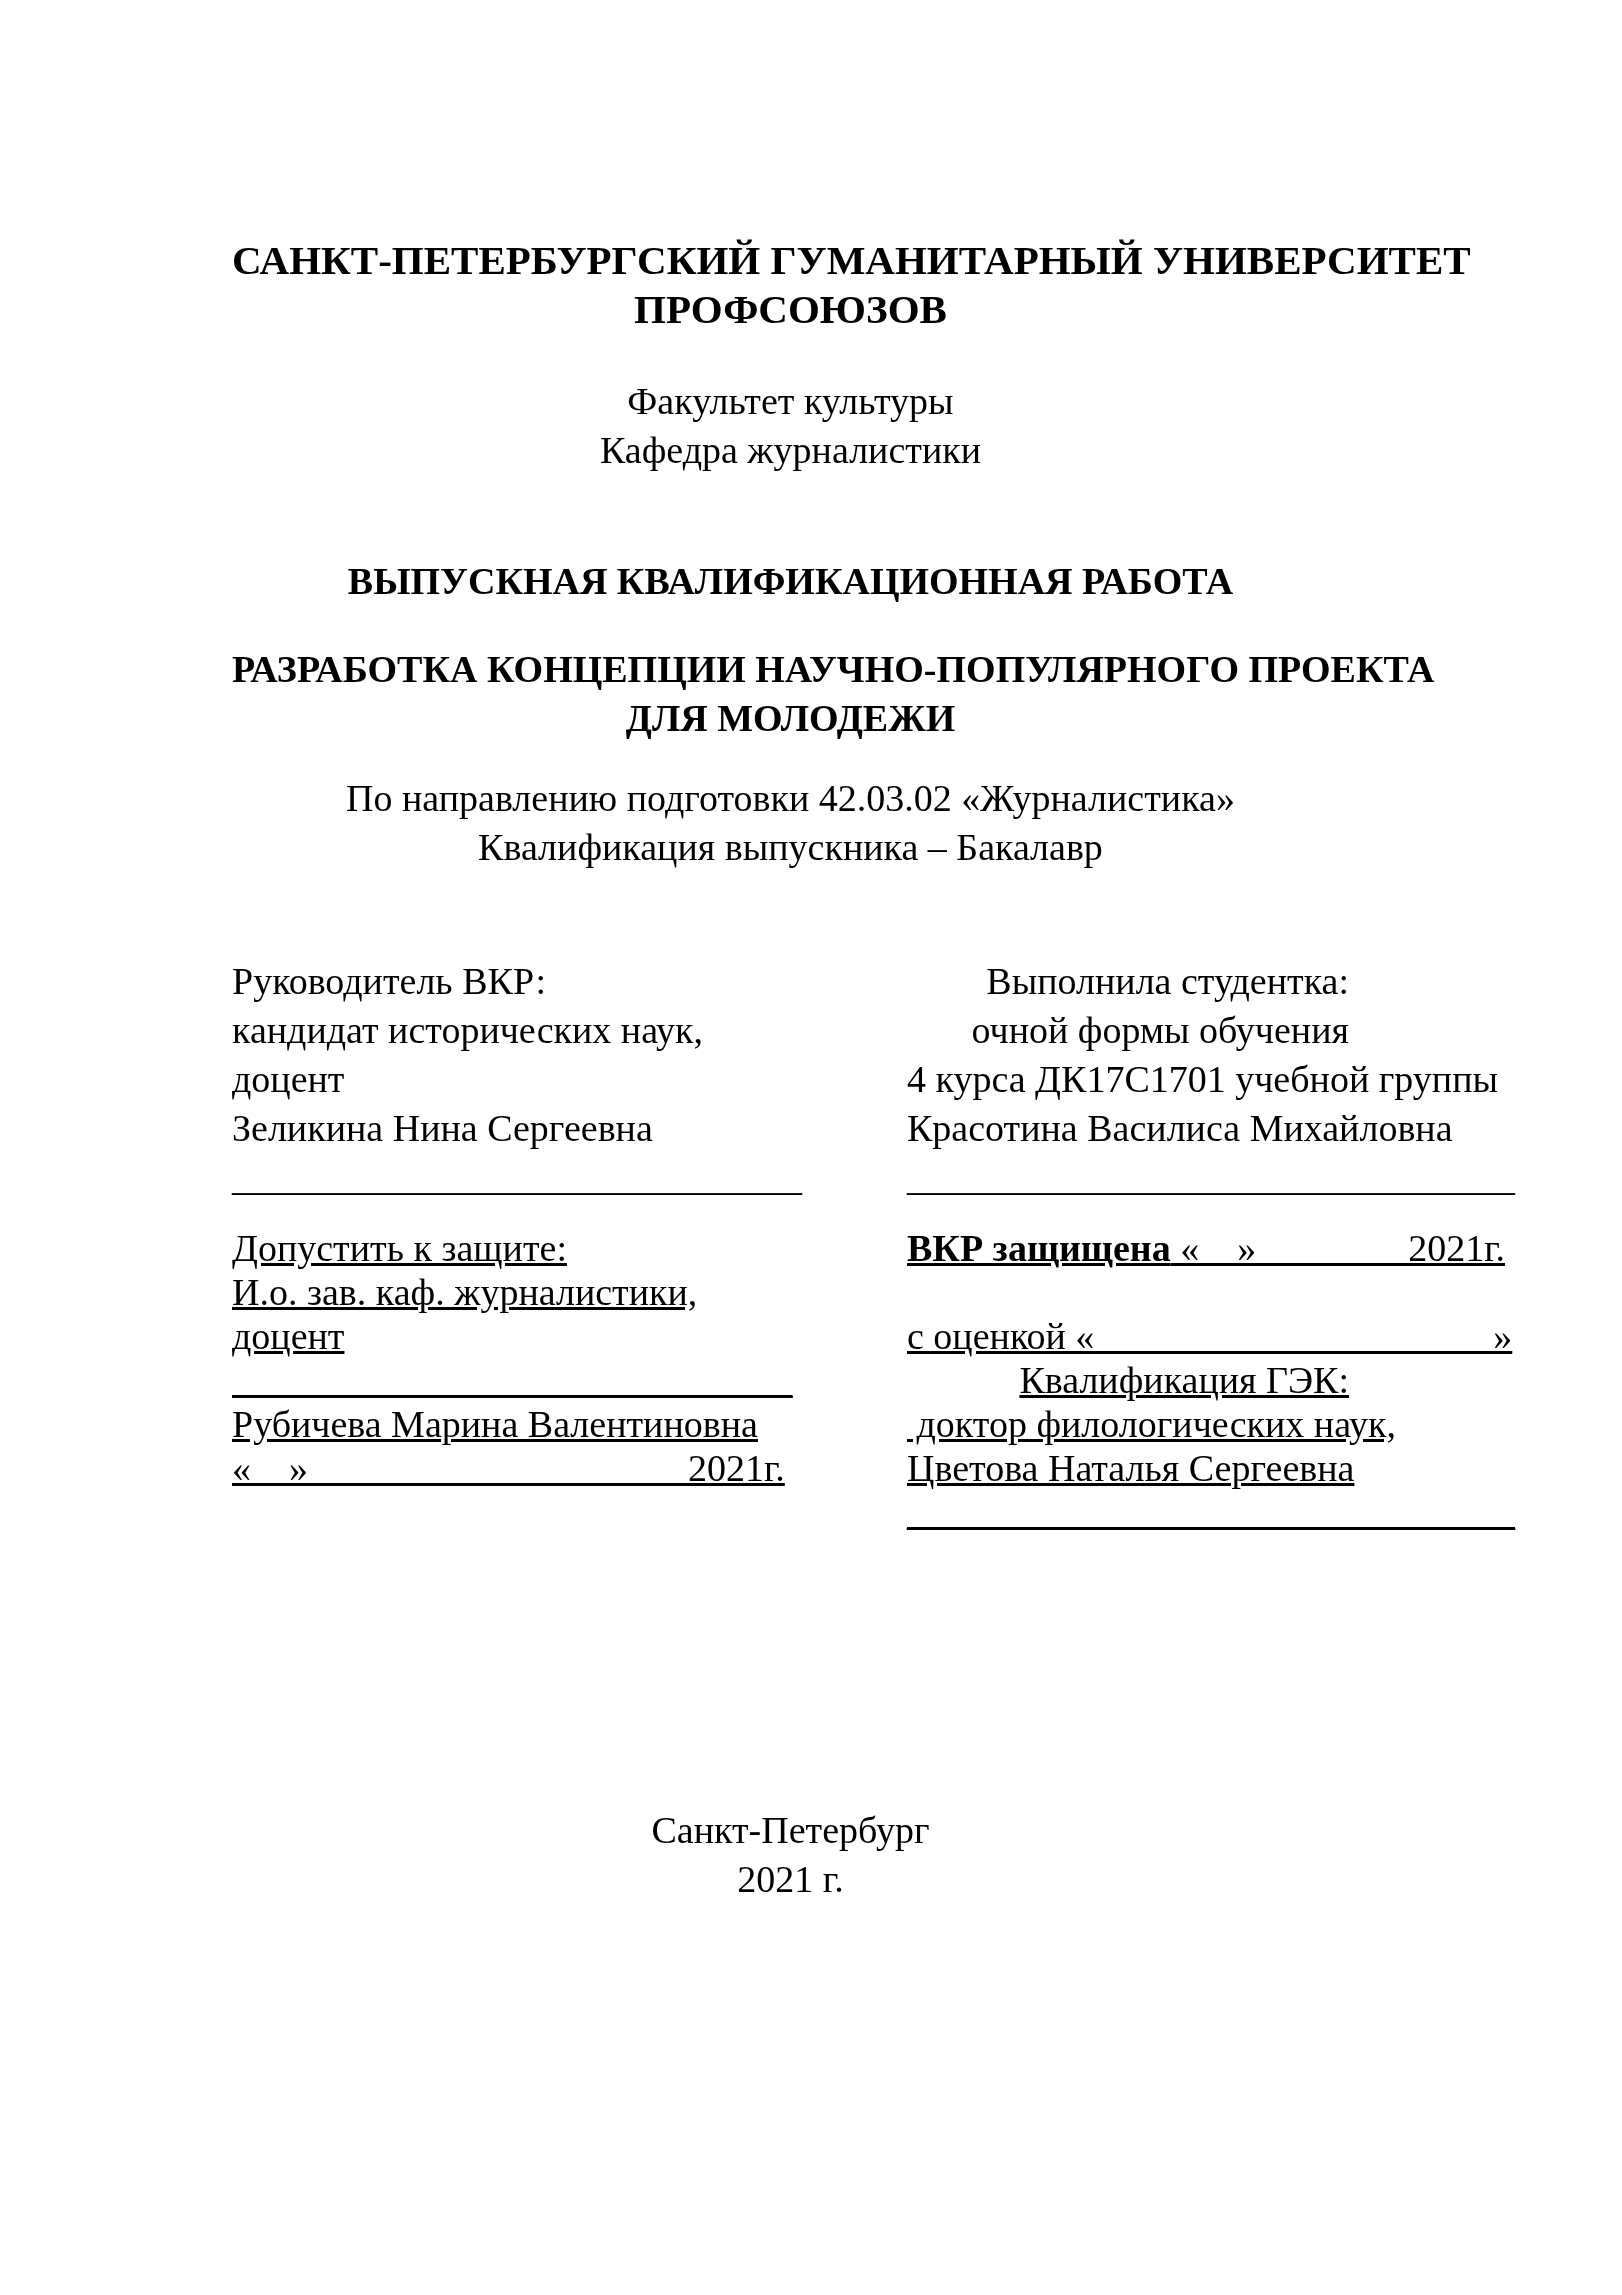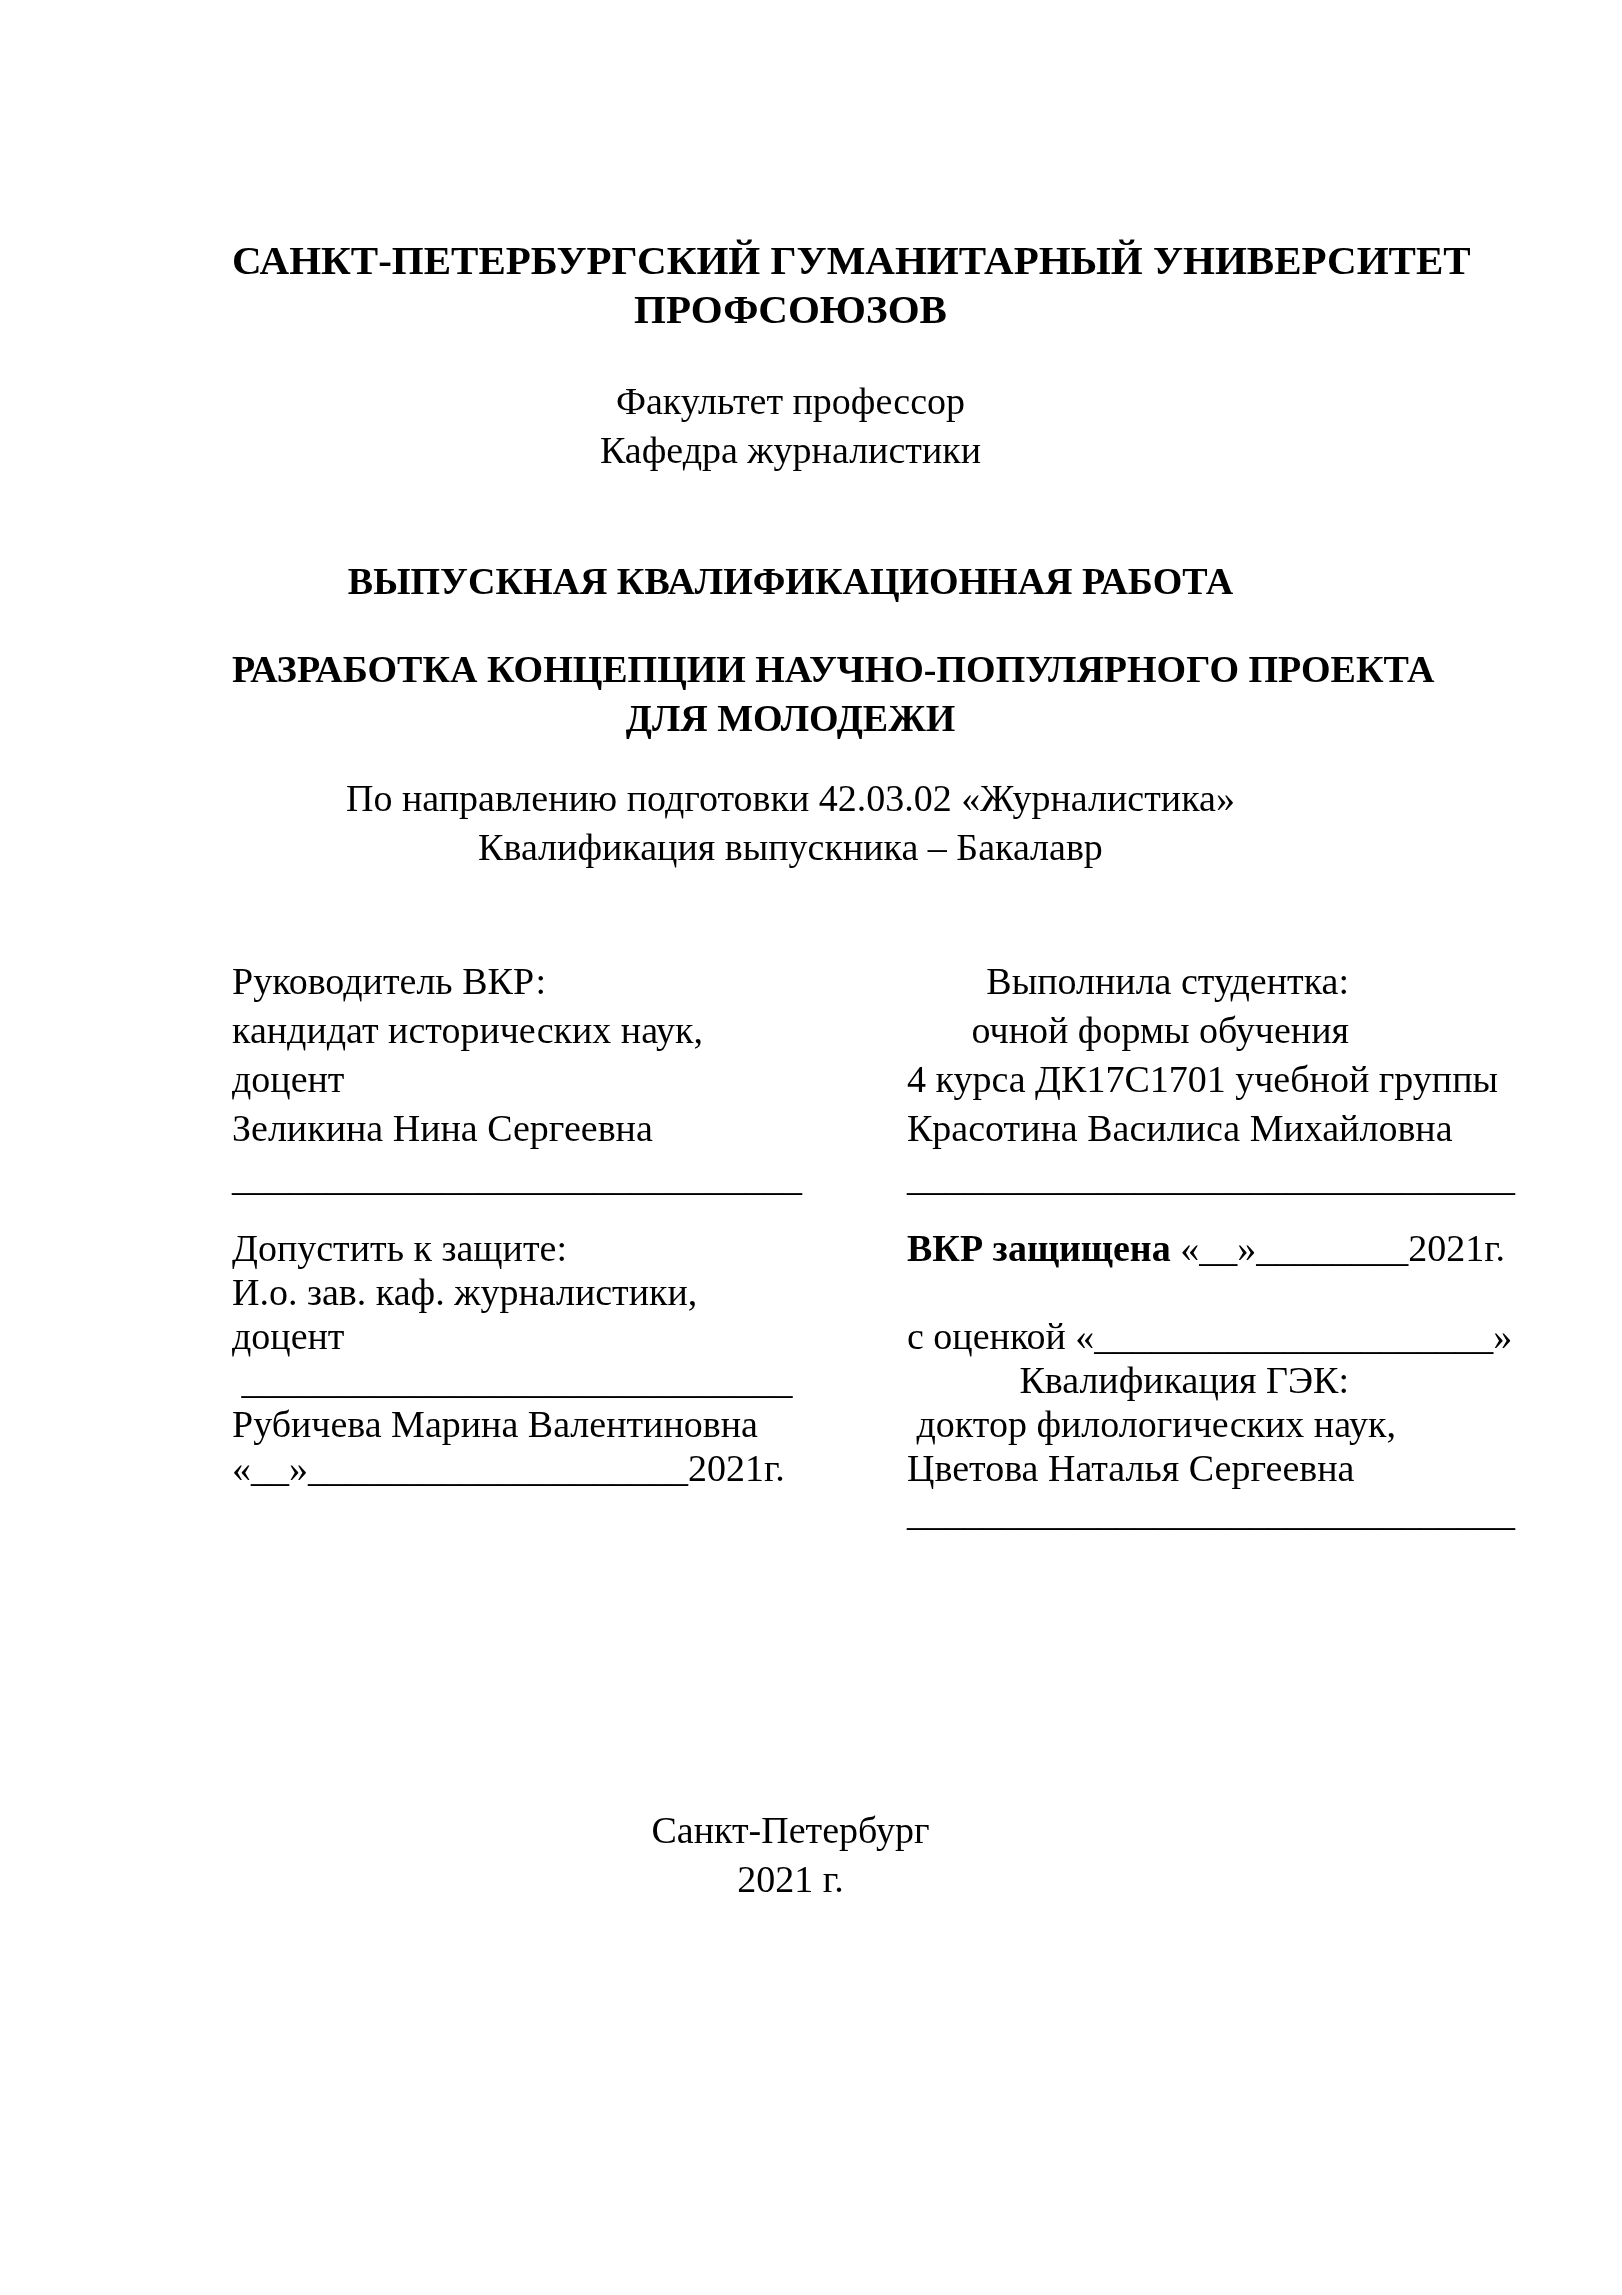--- a/index.html
+++ b/index.html
@@ -13,39 +13,39 @@
     overflow: hidden;
   }
   .page {
     box-sizing: border-box;
     width: 1441px;
     height: 2295px;
     padding: 236px 92px 0 232px;
   }
   .c { text-align: center; }
   .line  { height: 49px; line-height: 49px; white-space: pre; }
-  .line2 { height: 44px; line-height: 44px; white-space: pre; }
+  .line2 { height: 44px; line-height: 44px; white-space: pre; text-decoration: underline; }
   .b { font-weight: bold; }
   .univ { font-size: 41px; }
   .sp { width: 100%; }
   .cols { display: flex; }
   .col-l { width: 675px; flex: none; }
   .col-r { flex: 1; min-width: 0; text-align: right; }
 </style>
 </head>
 <body>
 
 <div class="page">
 
   <div class="line c b univ">САНКТ-ПЕТЕРБУРГСКИЙ ГУМАНИТАРНЫЙ УНИВЕРСИТЕТ</div>
   <div class="line c b univ">ПРОФСОЮЗОВ</div>
 
   <div class="sp" style="height:43px"></div>
 
-  <div class="line c">Факультет профессор</div>
+  <div class="line c">Факультет культуры</div>
   <div class="line c">Кафедра журналистики</div>
 
   <div class="sp" style="height:82px"></div>
 
   <div class="line c b">ВЫПУСКНАЯ КВАЛИФИКАЦИОННАЯ РАБОТА</div>
 
   <div class="sp" style="height:39px"></div>
 
   <div class="line c b">РАЗРАБОТКА КОНЦЕПЦИИ НАУЧНО-ПОПУЛЯРНОГО ПРОЕКТА</div>
   <div class="line c b">ДЛЯ МОЛОДЕЖИ</div>

